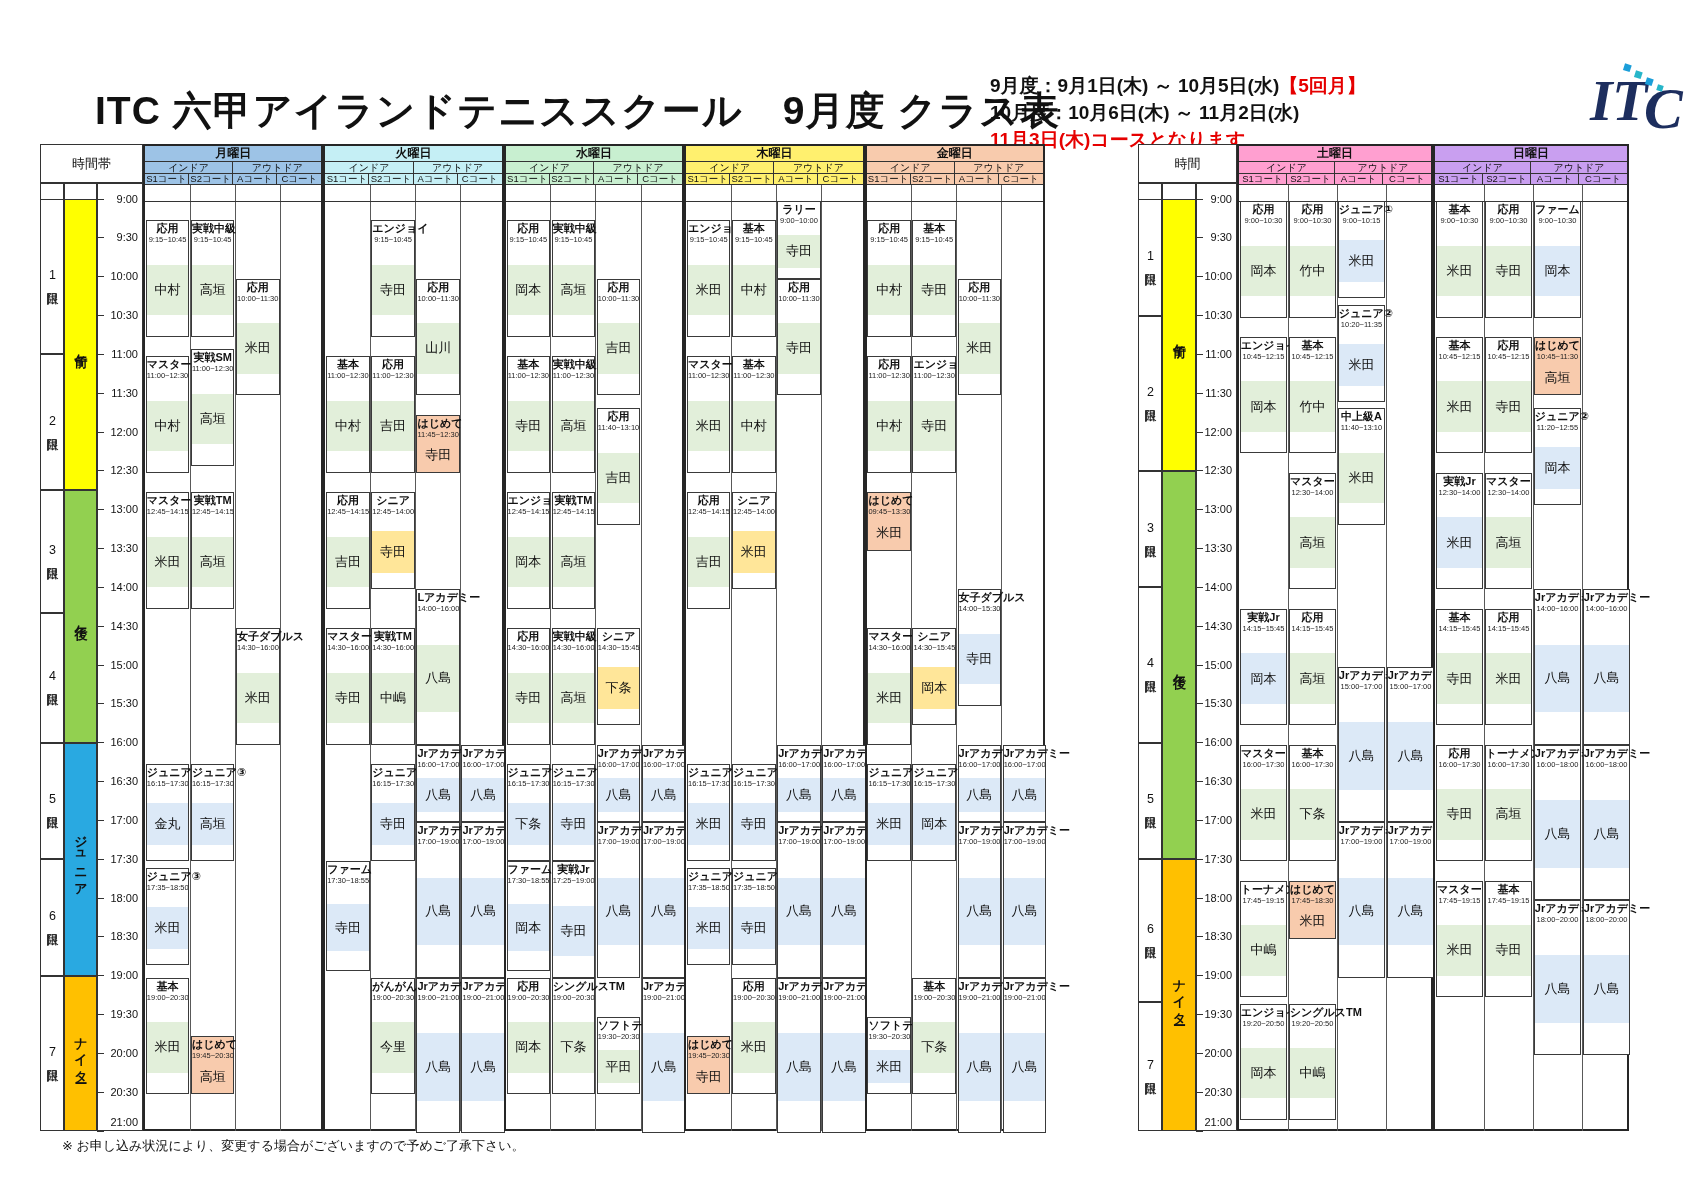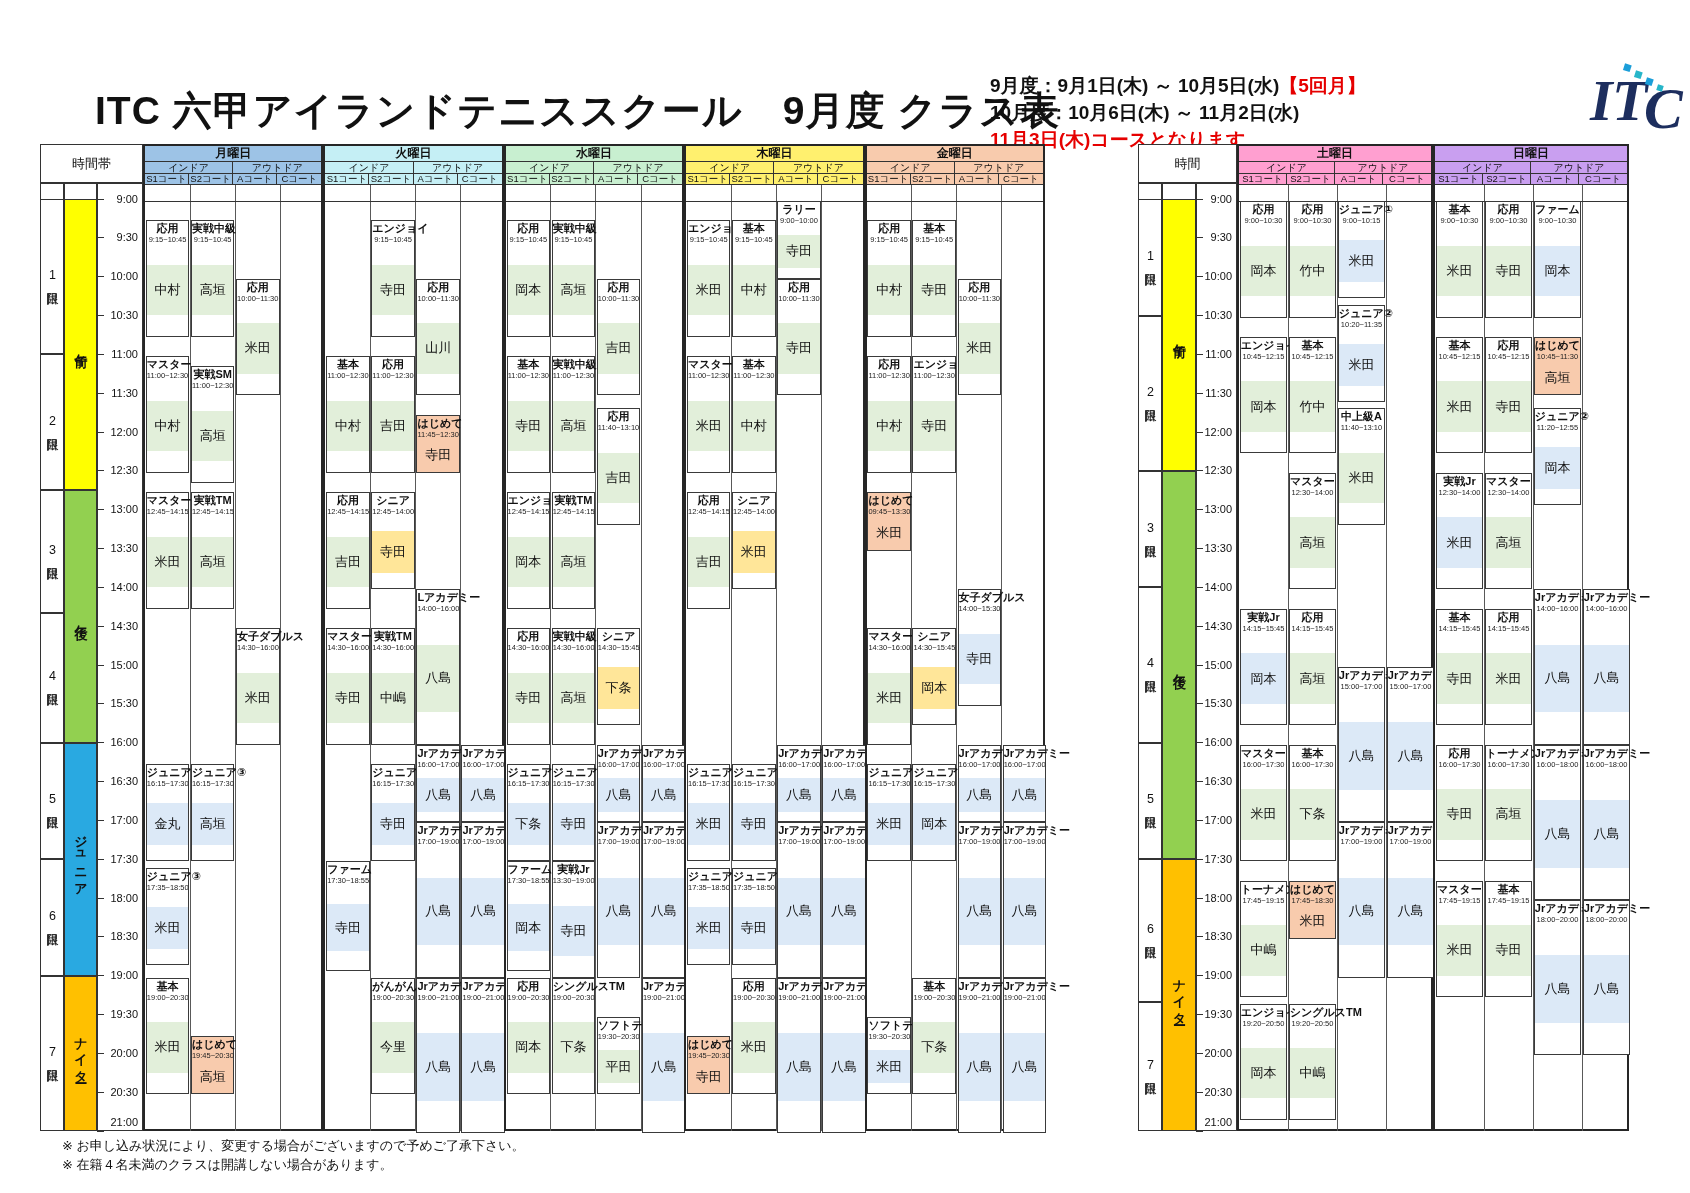--- a/index.html
+++ b/index.html
@@ -38,21 +38,20 @@
       <text x="56" y="70" font-size="58" font-style="italic" font-weight="bold" fill="#1d2e5e">C</text>
       <rect x="36" y="6" width="7" height="7" fill="#1b9ed9" transform="rotate(18 39 9)"></rect>
       <rect x="47" y="13" width="7" height="7" fill="#27b6c9" transform="rotate(18 50 16)"></rect>
       <rect x="58" y="20" width="7" height="7" fill="#1b9ed9" transform="rotate(18 61 23)"></rect>
       <rect x="69" y="27" width="6" height="6" fill="#27b6c9" transform="rotate(18 72 30)"></rect>
     </svg>
   </div>
 
   <div id="notes" class="ab">
     <div>※ お申し込み状況により、変更する場合がございますので予めご了承下さい。</div>
-    <div>※ 在籍４名未満のクラスは開講しない場合があります。</div>
   </div>
 <div class="ab" style="left: 40px; top: 116px; width: 103px; height: 39px; border: 1.5px solid rgb(51, 51, 51); background: rgb(255, 255, 255); display: flex; align-items: center; justify-content: center; font-size: 13px;">時間帯</div>
     <div class="ab" style="left: 40px; top: 155px; width: 24px; height: 948px; border: 1.5px solid rgb(51, 51, 51); background: rgb(255, 255, 255);"></div>
     <div class="ab vert" style="left: 40px; top: 171px; width: 24px; height: 155.333px; border: 1px solid rgb(51, 51, 51); display: flex; align-items: center; justify-content: center; font-size: 12.5px; background: rgb(255, 255, 255);">1限目</div>
     <div class="ab vert" style="left: 40px; top: 326.333px; width: 24px; height: 135.917px; border: 1px solid rgb(51, 51, 51); display: flex; align-items: center; justify-content: center; font-size: 12.5px; background: rgb(255, 255, 255);">2限目</div>
     <div class="ab vert" style="left: 40px; top: 462.25px; width: 24px; height: 122.972px; border: 1px solid rgb(51, 51, 51); display: flex; align-items: center; justify-content: center; font-size: 12.5px; background: rgb(255, 255, 255);">3限目</div>
     <div class="ab vert" style="left: 40px; top: 585.222px; width: 24px; height: 129.444px; border: 1px solid rgb(51, 51, 51); display: flex; align-items: center; justify-content: center; font-size: 12.5px; background: rgb(255, 255, 255);">4限目</div>
     <div class="ab vert" style="left: 40px; top: 714.667px; width: 24px; height: 116.5px; border: 1px solid rgb(51, 51, 51); display: flex; align-items: center; justify-content: center; font-size: 12.5px; background: rgb(255, 255, 255);">5限目</div>
     <div class="ab vert" style="left: 40px; top: 831.167px; width: 24px; height: 116.5px; border: 1px solid rgb(51, 51, 51); display: flex; align-items: center; justify-content: center; font-size: 12.5px; background: rgb(255, 255, 255);">6限目</div>
     <div class="ab vert" style="left: 40px; top: 947.667px; width: 24px; height: 155.333px; border: 1px solid rgb(51, 51, 51); display: flex; align-items: center; justify-content: center; font-size: 12.5px; background: rgb(255, 255, 255);">7限目</div>
@@ -152,21 +151,21 @@
       <div class="blk" style="left: 0.8px; top: 831.667px; width: 43.5px; height: 116.5px;">
         <div class="nm">基本</div>
         <div class="tm">19:00~20:30</div>
         <div class="tc" style="background: rgb(226, 239, 218);">米田</div>
       </div>
       <div class="blk" style="left: 45.9px; top: 74.4167px; width: 43.5px; height: 116.5px;">
         <div class="nm">実戦中級</div>
         <div class="tm">9:15~10:45</div>
         <div class="tc" style="background: rgb(226, 239, 218);">高垣</div>
       </div>
-      <div class="blk" style="left: 45.9px; top: 220px; width: 43.5px; height: 116.5px;">
+      <div class="blk" style="left: 45.9px; top: 203px; width: 43.5px; height: 116.5px;">
         <div class="nm">実戦SM</div>
         <div class="tm">11:00~12:30</div>
         <div class="tc" style="background: rgb(226, 239, 218);">高垣</div>
       </div>
       <div class="blk" style="left: 45.9px; top: 346.25px; width: 43.5px; height: 116.5px;">
         <div class="nm">実戦TM</div>
         <div class="tm">12:45~14:15</div>
         <div class="tc" style="background: rgb(226, 239, 218);">高垣</div>
       </div>
       <div class="blk" style="left: 45.9px; top: 618.083px; width: 43.5px; height: 97.0833px;">
@@ -365,21 +364,21 @@
         <div class="tm">14:30~16:00</div>
         <div class="tc" style="background: rgb(226, 239, 218);">高垣</div>
       </div>
       <div class="blk" style="left: 45.9px; top: 618.083px; width: 43.5px; height: 97.0833px;">
         <div class="nm">ジュニア①</div>
         <div class="tm">16:15~17:30</div>
         <div class="tc" style="background: rgb(220, 233, 247);">寺田</div>
       </div>
       <div class="blk" style="left: 45.9px; top: 715.167px; width: 43.5px; height: 116.5px;">
         <div class="nm">実戦Jr</div>
-        <div class="tm">13:30~19:00</div>
+        <div class="tm">17:25~19:00</div>
         <div class="tc" style="background: rgb(220, 233, 247);">寺田</div>
       </div>
       <div class="blk" style="left: 45.9px; top: 831.667px; width: 43.5px; height: 116.5px;">
         <div class="nm">シングルスTM</div>
         <div class="tm">19:00~20:30</div>
         <div class="tc" style="background: rgb(226, 239, 218);">下条</div>
       </div>
       <div class="blk" style="left: 91px; top: 132.667px; width: 43.5px; height: 116.5px;">
         <div class="nm">応用</div>
         <div class="tm">10:00~11:30</div>

